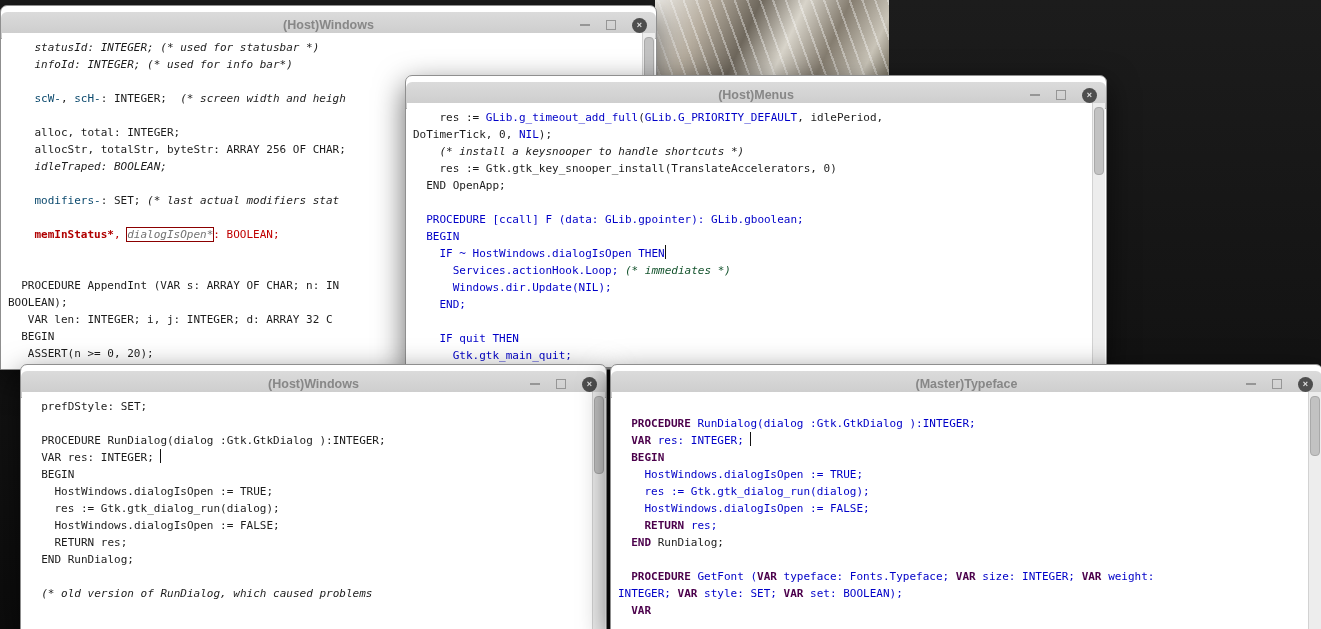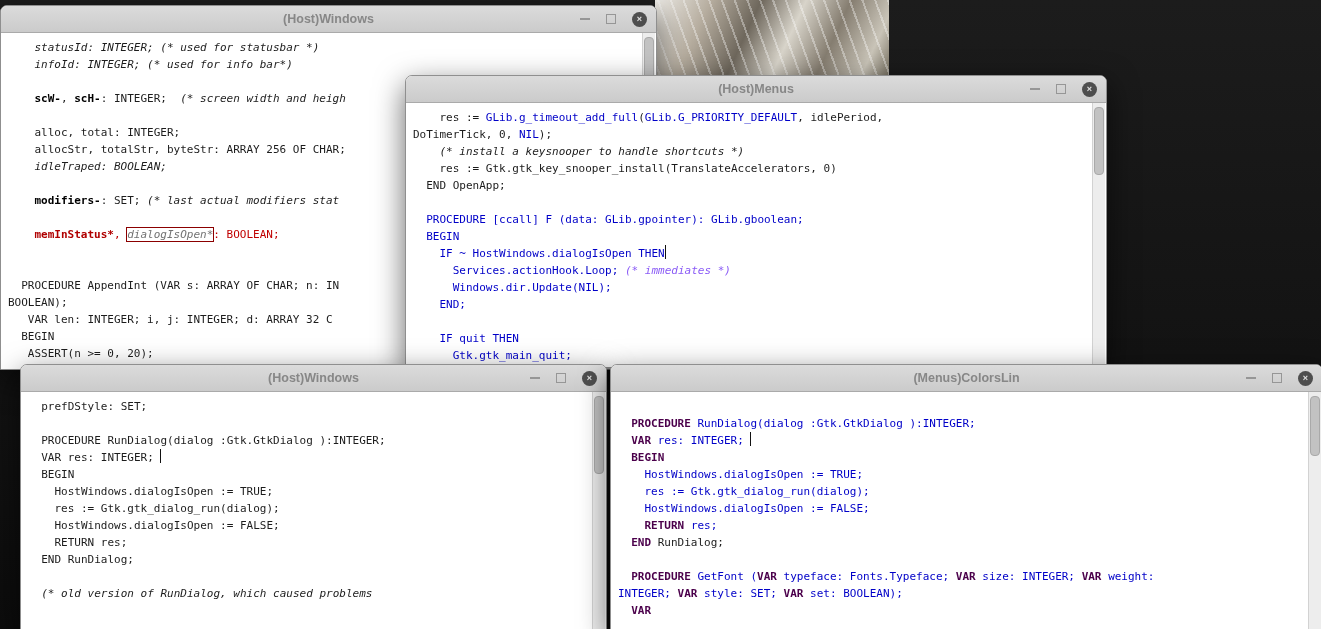--- a/index.html
+++ b/index.html
@@ -4,43 +4,43 @@
 <style>
   html,body{margin:0;padding:0;background:#0d0d0d;font-family:"Liberation Sans",sans-serif;}
   .desktop{position:relative;width:1321px;height:629px;overflow:hidden;
            background:linear-gradient(#1c1c1c,#0c0c0c);}
   .wallpaper{position:absolute;left:655px;top:0;width:234px;height:100px;
     background:
       repeating-linear-gradient(70deg, rgba(255,255,255,0.35) 0 2px, rgba(255,255,255,0) 2px 12px),
       linear-gradient(115deg,#efede8 0%,#b6ad9f 20%,#6e675c 38%,#d8d4ca 54%,#857d70 70%,#c9c4b8 86%,#57503f 100%);}
   .window{position:absolute;border:1px solid #8f8f8f;border-radius:7px 7px 0 0;
           background:#fff;box-shadow:0 10px 30px rgba(0,0,0,0.6);}
-  .titlebar{position:absolute;left:0;right:0;top:0;height:26px;
+  .titlebar{position:absolute;left:0;right:0;top:6px;height:26px;
             background:linear-gradient(#dbdbdb,#cbcbcb);border-bottom:1px solid #aaa;
             border-radius:6px 6px 0 0;}
   .title{position:absolute;left:0;right:0;top:0;line-height:26px;text-align:center;
          font-weight:bold;font-size:12.5px;color:#878787;}
   .controls{position:absolute;right:9px;top:0;height:26px;display:flex;align-items:center;gap:16px;}
   .btn-min{width:10px;height:2px;background:#969696;}
   .btn-max{width:8px;height:8px;border:1px solid #969696;}
   .btn-close{width:15px;height:15px;border-radius:50%;background:#4e4e4e;color:#e3e3e3;
              font-size:9px;line-height:15px;text-align:center;font-weight:bold;}
   .content{position:absolute;left:1px;right:13px;top:27px;bottom:0;background:#fff;overflow:hidden;
            font-family:"DejaVu Sans Mono",monospace;font-size:11px;line-height:17px;
            color:#1c1c1c;padding:6px 0 0 6px;white-space:pre;}
   .codeline{height:17px;white-space:pre;}
   .scrollbar{position:absolute;right:1px;top:27px;bottom:0;width:12px;background:#ededed;
              border-left:1px solid #d2d2d2;}
   .thumb{position:absolute;left:1px;right:1px;background:#c2c2c2;border:1px solid #a9a9a9;border-radius:4px;}
   
   .s-p{color:#1c1c1c;}
   .s-i{color:#1c1c1c;font-style:italic;}
-  .s-b{color:#000000;font-weight:bold;}
+  .s-b{color:#0c4a6e;font-weight:normal;}
   .s-u{color:#0000c8;margin-top:25px;}
-  .s-ui{color:#8b5cf6;font-style:italic;}
+  .s-ui{color:#14532d;font-style:italic;}
   .s-r{color:#c00000;}
   .s-rb{color:#b00000;font-weight:bold;text-align:right;}
   .s-rx{color:#737373;outline:1px solid #8b0000;font-style:italic;}
   .s-k{color:#4b004b;font-weight:bold;margin-top:48px;}
   .s-caret{display:inline-block;width:1px;height:14px;background:#111;vertical-align:-2px;}
 </style>
 </head>
 <body>
 
 <div class="desktop">
@@ -87,21 +87,21 @@
       </span>
     </div>
     <div class="content"><div class="codeline"><span class="s-p">  prefDStyle: SET;</span></div><div class="codeline">&nbsp;</div><div class="codeline"><span class="s-p">  PROCEDURE RunDialog(dialog :Gtk.GtkDialog ):INTEGER;</span></div><div class="codeline"><span class="s-p">  VAR res: INTEGER; </span><span class="s-caret"></span></div><div class="codeline"><span class="s-p">  BEGIN</span></div><div class="codeline"><span class="s-p">    HostWindows.dialogIsOpen := TRUE;</span></div><div class="codeline"><span class="s-p">    res := Gtk.gtk_dialog_run(dialog);</span></div><div class="codeline"><span class="s-p">    HostWindows.dialogIsOpen := FALSE;</span></div><div class="codeline"><span class="s-p">    RETURN res;</span></div><div class="codeline"><span class="s-p">  END RunDialog;</span></div><div class="codeline">&nbsp;</div><div class="codeline"><span class="s-i">  (* old version of RunDialog, which caused problems</span></div></div>
     <div class="scrollbar">
       <div class="thumb" style="top:4px;height:76px;"></div>
     </div>
   </div>
 
   <div class="window" style="left:610px;top:364px;width:711px;height:265px;z-index:3;">
     <div class="titlebar">
-      <span class="title">(Menus)ColorsLin</span>
+      <span class="title">(Master)Typeface</span>
       <span class="controls">
         <span class="btn-min"></span>
         <span class="btn-max"></span>
         <span class="btn-close">×</span>
       </span>
     </div>
     <div class="content"><div class="codeline">&nbsp;</div><div class="codeline"><span class="s-p">  </span><span class="s-k">PROCEDURE</span><span class="s-p"> </span><span class="s-u">RunDialog(dialog :Gtk.GtkDialog ):INTEGER;</span></div><div class="codeline"><span class="s-p">  </span><span class="s-k">VAR</span><span class="s-p"> </span><span class="s-u">res: INTEGER; </span><span class="s-caret"></span></div><div class="codeline"><span class="s-p">  </span><span class="s-k">BEGIN</span></div><div class="codeline"><span class="s-p">    </span><span class="s-u">HostWindows.dialogIsOpen := TRUE;</span></div><div class="codeline"><span class="s-p">    </span><span class="s-u">res := Gtk.gtk_dialog_run(dialog);</span></div><div class="codeline"><span class="s-p">    </span><span class="s-u">HostWindows.dialogIsOpen := FALSE;</span></div><div class="codeline"><span class="s-p">    </span><span class="s-k">RETURN</span><span class="s-p"> </span><span class="s-u">res;</span></div><div class="codeline"><span class="s-p">  </span><span class="s-k">END</span><span class="s-p"> RunDialog;</span></div><div class="codeline">&nbsp;</div><div class="codeline"><span class="s-p">  </span><span class="s-k">PROCEDURE</span><span class="s-p"> </span><span class="s-u">GetFont (</span><span class="s-k">VAR</span><span class="s-p"> </span><span class="s-u">typeface: Fonts.Typeface; </span><span class="s-k">VAR</span><span class="s-p"> </span><span class="s-u">size: INTEGER; </span><span class="s-k">VAR</span><span class="s-p"> </span><span class="s-u">weight:</span></div><div class="codeline"><span class="s-u">INTEGER; </span><span class="s-k">VAR</span><span class="s-p"> </span><span class="s-u">style: SET; </span><span class="s-k">VAR</span><span class="s-p"> </span><span class="s-u">set: BOOLEAN);</span></div><div class="codeline"><span class="s-p">  </span><span class="s-k">VAR</span></div></div>
     <div class="scrollbar">
       <div class="thumb" style="top:4px;height:58px;"></div>
     </div>

